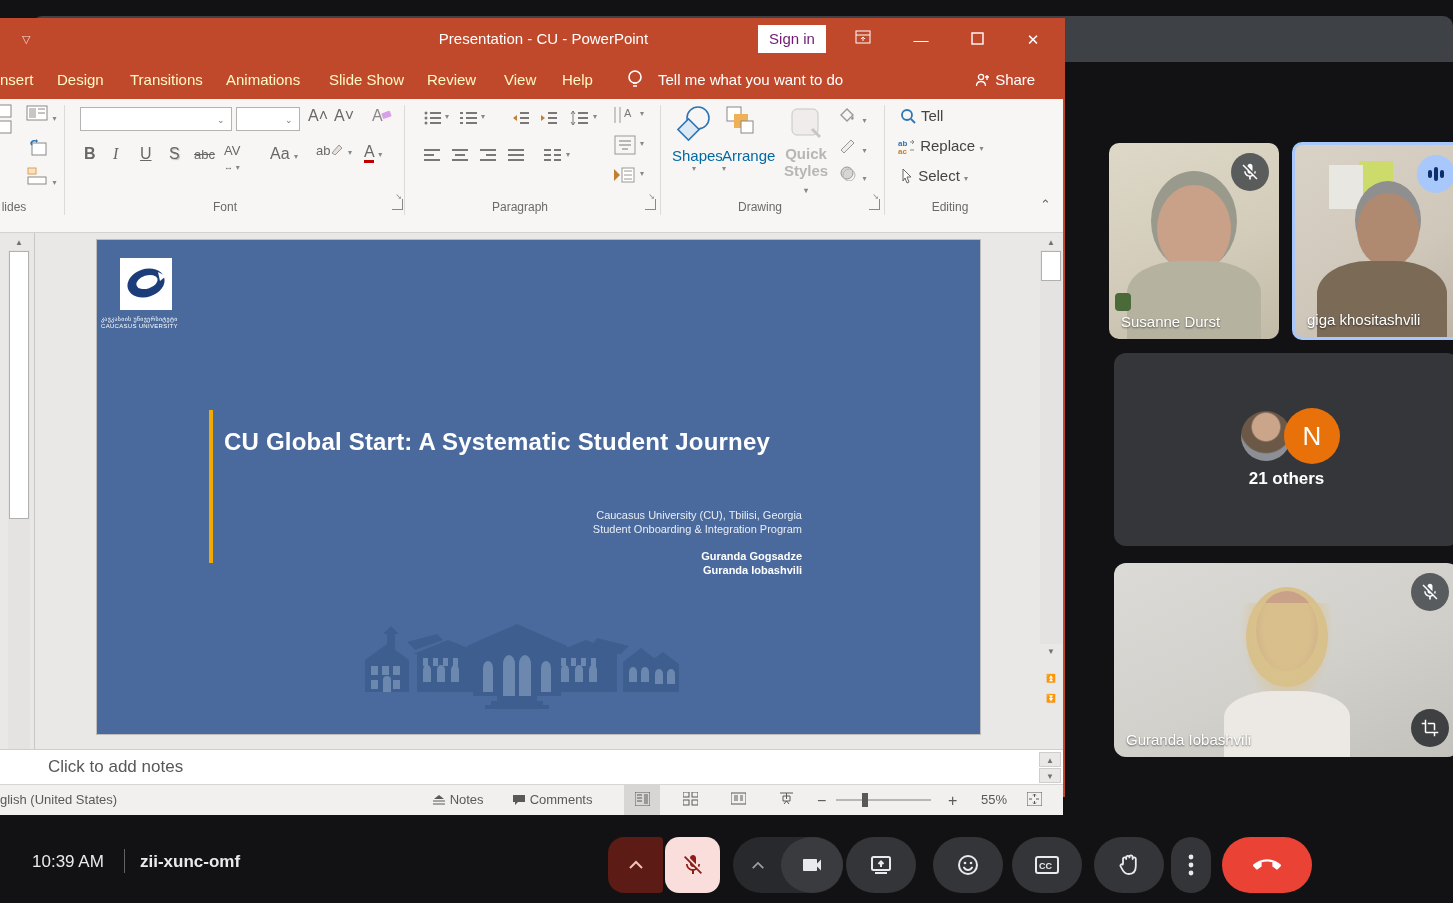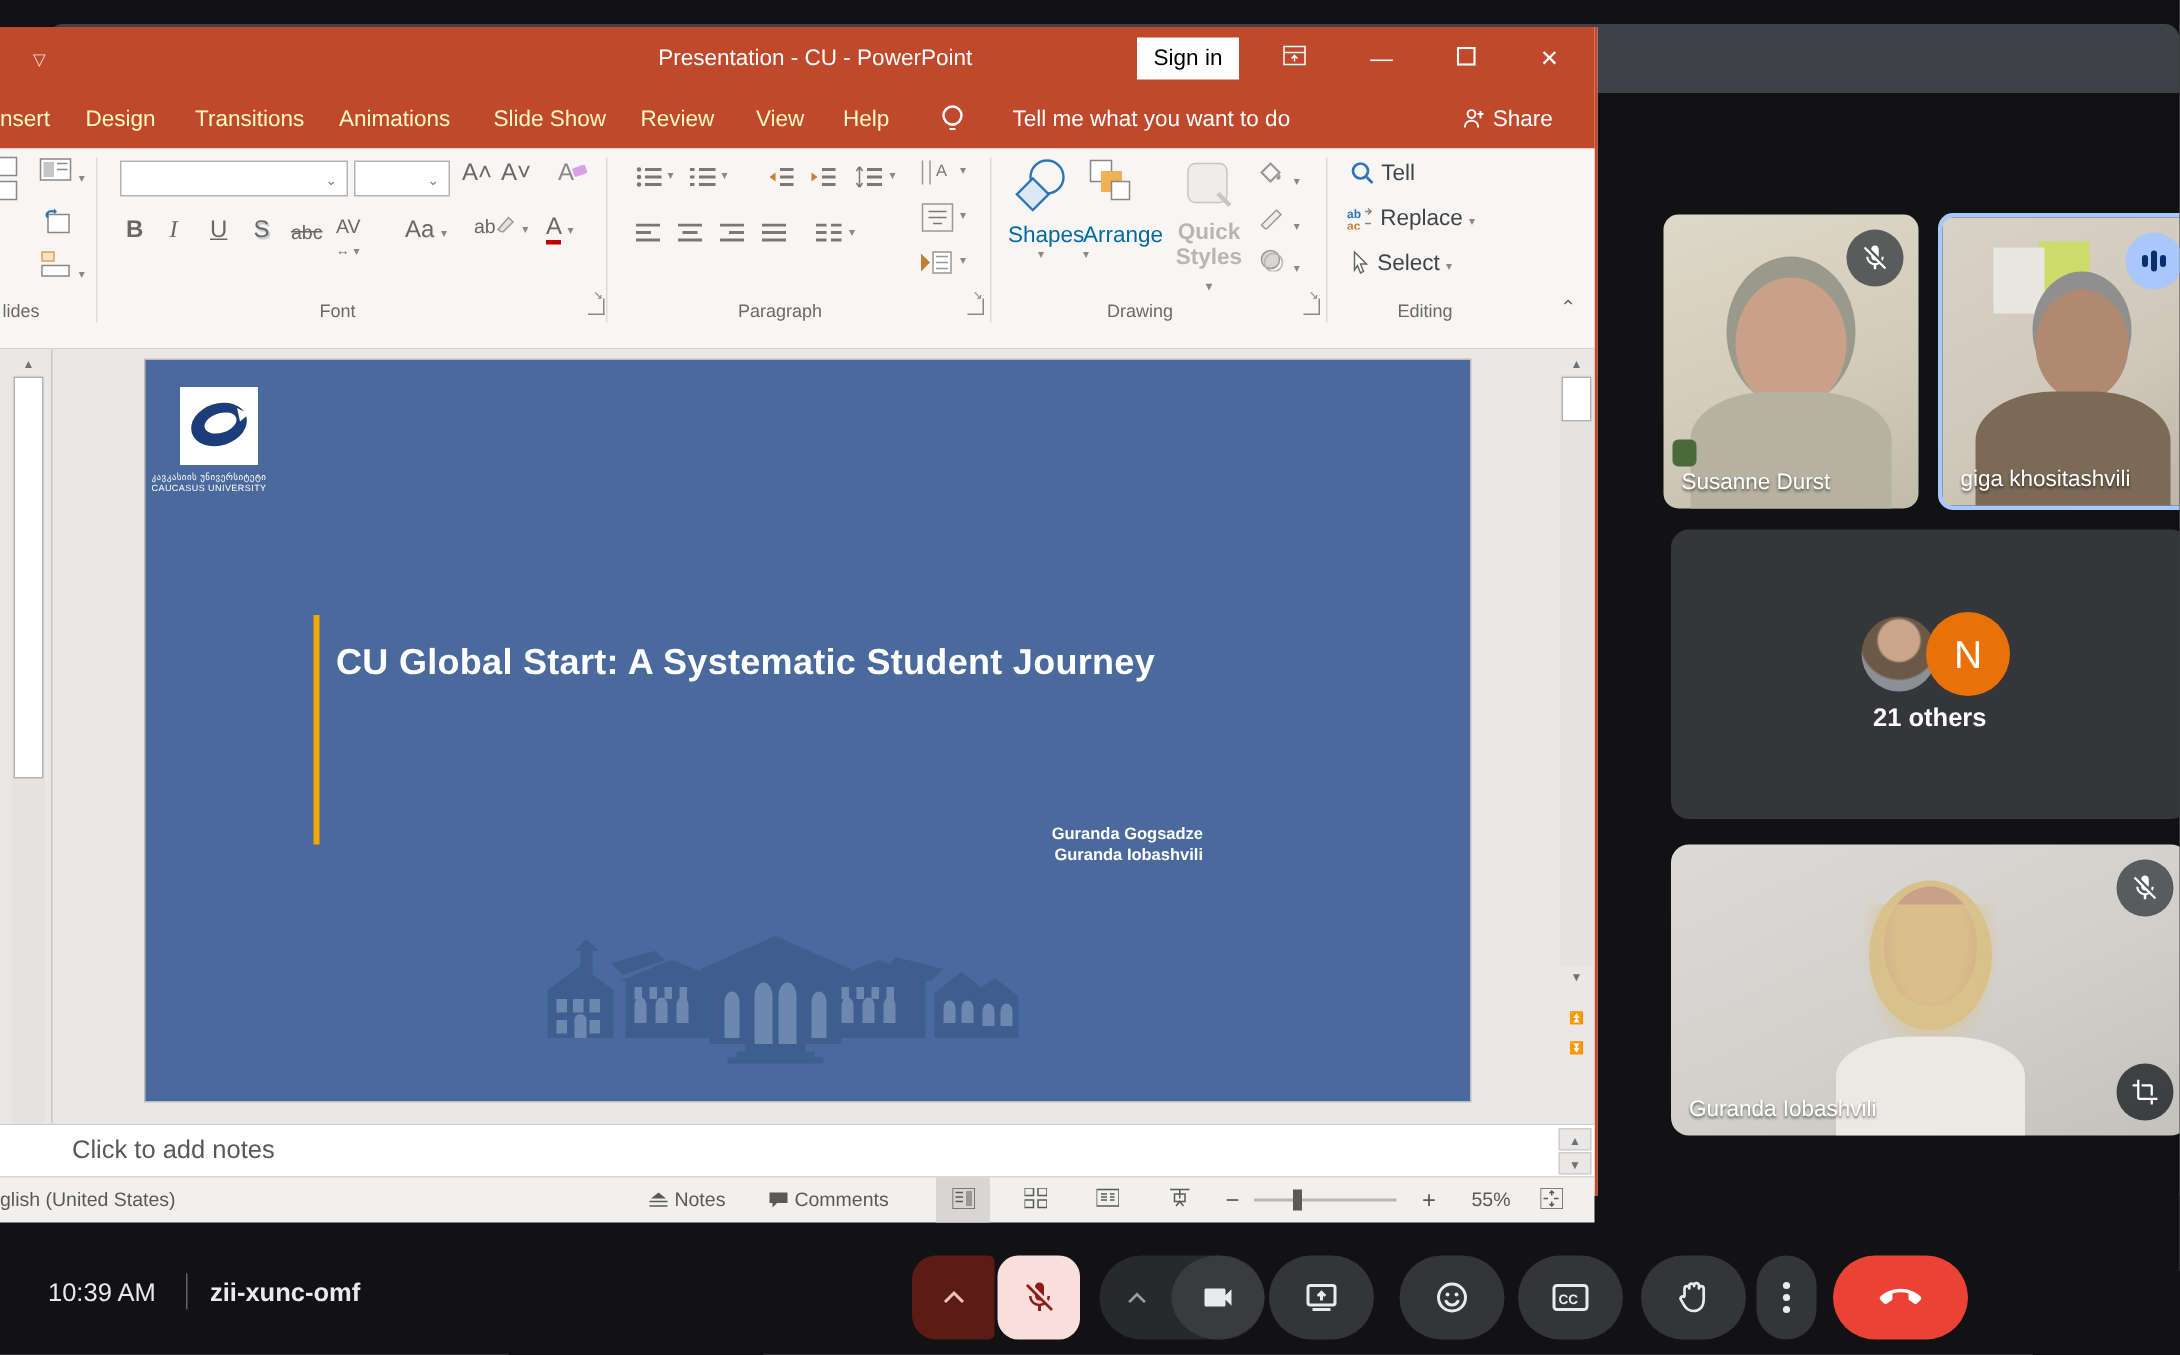--- a/index.html
+++ b/index.html
@@ -12,27 +12,27 @@
                     background:#3e4145; border-radius:10px 10px 0 0; }
 
   
   .ppt { position:absolute; left:0; top:18px; width:1065px; height:779px; background:#fff;
          border-right:2px solid #c0492c; z-index:2; }
 
   .ppt-titlebar { position:absolute; left:0; top:0; width:100%; height:44px; background:#c0492c; }
   .qat-chevron { position:absolute; left:22px; top:15px; color:#f5d8cf; font-size:11px; }
   .ppt-title { position:absolute; left:0; right:0; top:12px; text-align:center; color:#fff; font-size:15px;padding-left:24px; }
   .signin-btn { position:absolute; left:758px; top:7px; width:68px; height:28px; background:#fff;
-                color:#000000; font-size:15px; border:none; text-align:center; line-height:28px; }
+                color:#701a75; font-size:15px; border:none; text-align:center; line-height:28px; }
   .tb-ico { position:absolute; top:11px; width:22px; height:22px; color:#fff; font-size:15px;
             text-align:center; line-height:22px; }
 
   .ppt-tabsrow { position:absolute; left:0; top:44px; width:100%; height:37px; background:#c0492c; }
   .ppt-tab { position:absolute; top:9px; color:#fef9c3; font-size:15px; white-space:nowrap; }
-  .tellme { position:absolute; top:9px; color:#fff; font-size:15px;margin-left:17px; }
+  .tellme { position:absolute; top:9px; color:#fff; font-size:15px; }
   .bulb { position:absolute; left:626px; top:6px; width:18px; height:24px; }
   .share-btn { position:absolute; left:975px; top:9px; color:#fff; font-size:15px; }
 
   
   .ribbon { position:absolute; left:0; top:81px; width:100%; height:134px; background:#f7f6f5;
             border-bottom:1px solid #d4d2d0; color:#5c5b59; }
   .rb-div { position:absolute; top:6px; width:1px; height:110px; background:#dddbd9; }
   .rb-label { position:absolute; top:101px; font-size:12px; color:#6b6a68; text-align:center; }
   .launcher { position:absolute; top:100px; width:11px; height:11px; border:1px solid #8a8886;
               border-top:none; border-left:none; }
@@ -386,20 +386,24 @@
               <ellipse cx="27" cy="24" rx="11" ry="6.5" transform="rotate(-18 27 24)" fill="#fff"></ellipse>
               <path d="M38 14 l8 4 -6 5 z" fill="#fff"></path>
             </svg>
         </div>
         <div class="logo-caption">
           <div>კავკასიის უნივერსიტეტი</div>
           <div>CAUCASUS UNIVERSITY</div>
         </div>
         <div class="accent-bar"></div>
         <div class="slide-title">CU Global Start: A Systematic Student Journey</div>
+        <div class="slide-org">
+          <div>Caucasus University (CU), Tbilisi, Georgia</div>
+          <div>Student Onboarding &amp; Integration Program</div>
+        </div>
         <div class="slide-authors">
           <div>Guranda Gogsadze</div>
           <div>Guranda Iobashvili</div>
         </div>
         <svg class="campus" viewBox="0 0 340 100">
           <g fill="#3d5e8f">
 
             <path d="M18 48 l22-16 22 16 v32 H18 z"></path>
               <rect x="40" y="20" width="8" height="20"></rect>
               <path d="M36 22 l8-8 8 8 z"></path>

